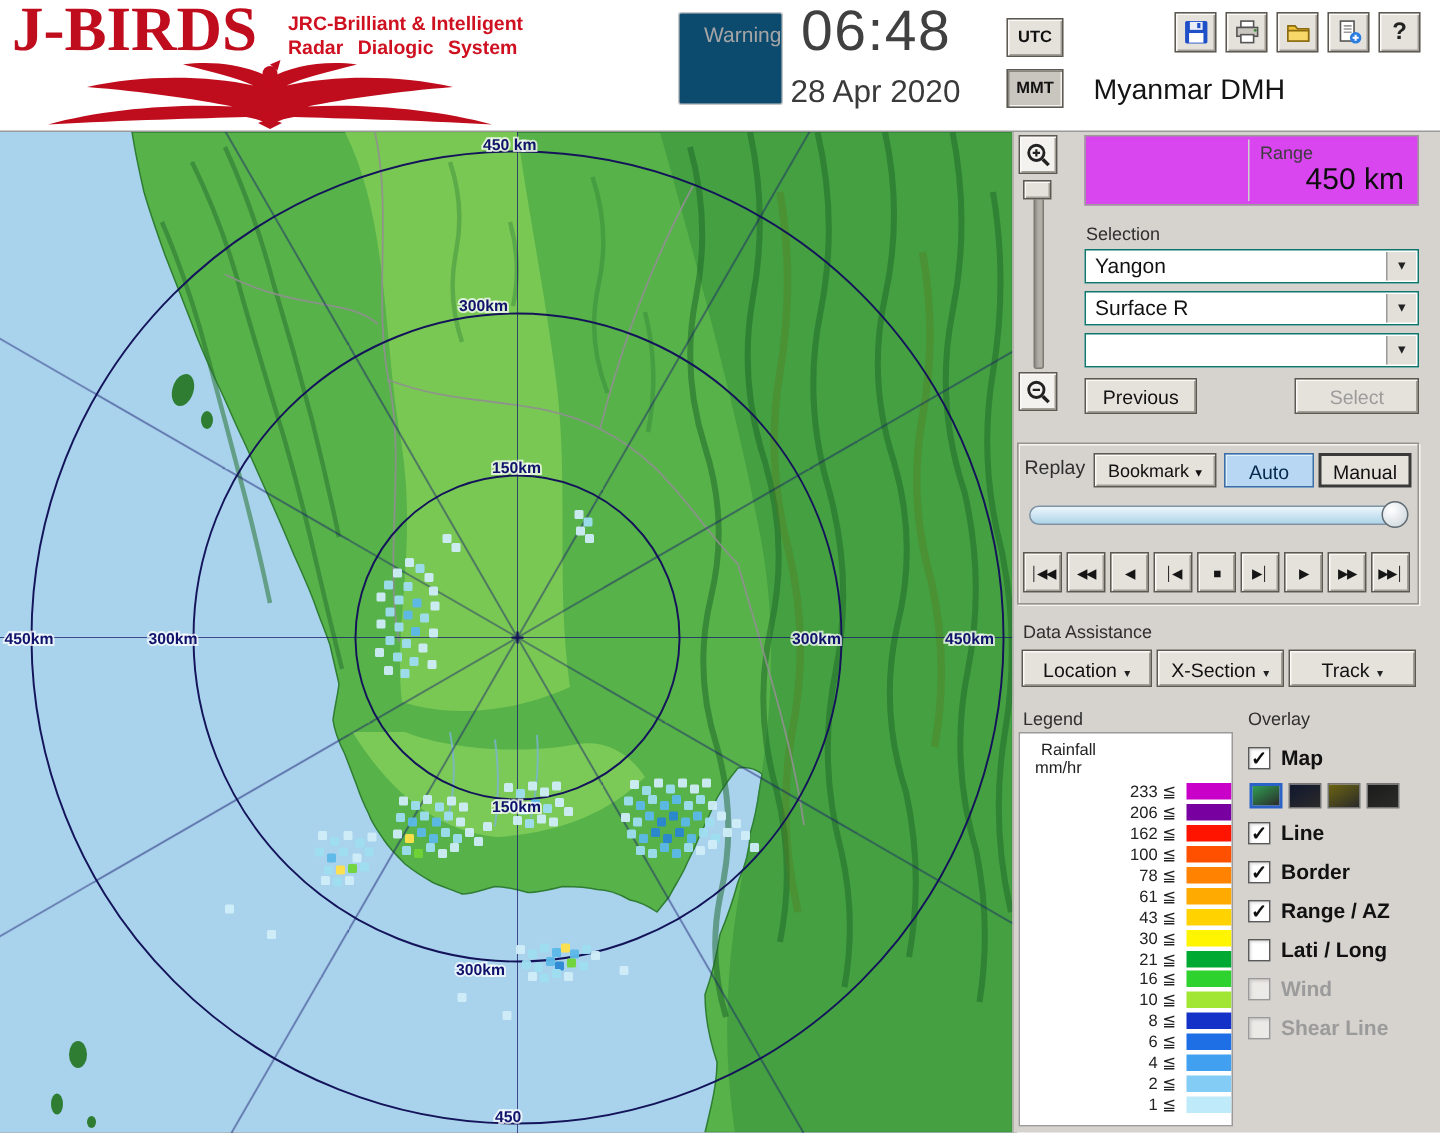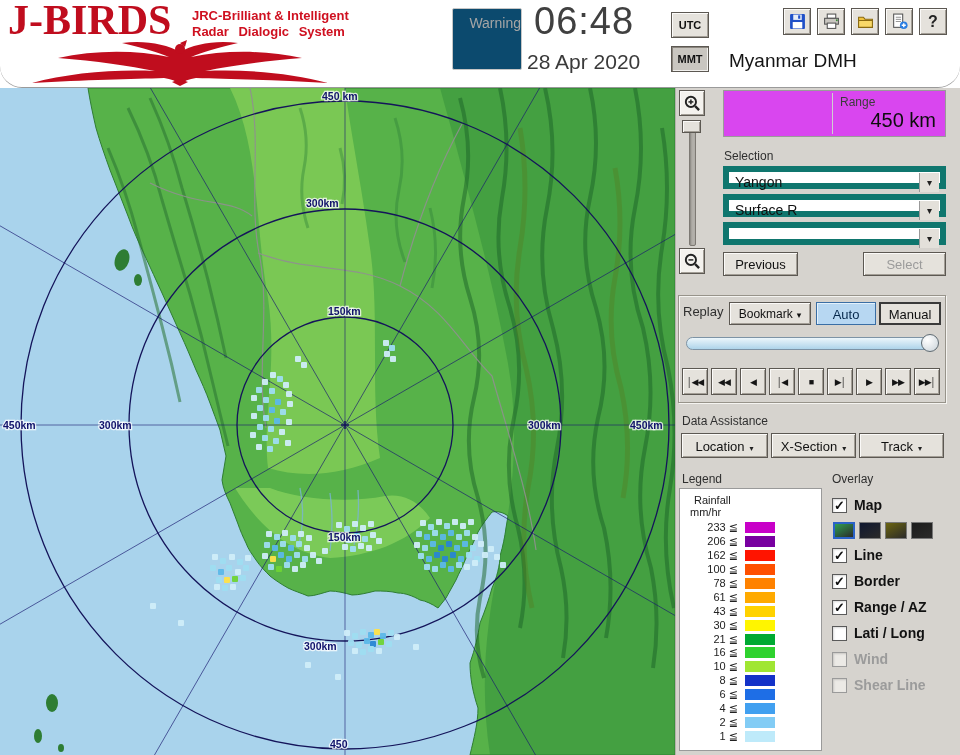--- a/index.html
+++ b/index.html
@@ -1,20 +1,20 @@
 <!DOCTYPE html>
 <html><head>
 <meta charset="utf-8">
 <style>
   html,body{margin:0;padding:0;background:#888;}
   .app{position:relative;width:960px;height:755px;background:#fff;overflow:hidden;
        font-family:"Liberation Sans",sans-serif;-webkit-font-smoothing:antialiased;}
 
   
-  .header{position:absolute;left:0;top:0;width:960px;height:88px;background:#fff;border-bottom:1px solid #9a9a9a;box-sizing:border-box;border-radius:22px;}
+  .header{position:absolute;left:0;top:0;width:960px;height:88px;background:#fff;border-bottom:1px solid #9a9a9a;box-sizing:border-box;}
   .logo-title{position:absolute;left:8px;top:-4px;font-family:"Liberation Serif",serif;font-weight:bold;font-size:42px;color:#c00d1e;}
   .logo-tag{position:absolute;left:192px;top:8px;color:#cf1020;font-weight:bold;font-size:13px;line-height:16px;white-space:nowrap;}
   .logo-tag .l2{word-spacing:6px;}
   .eagle{position:absolute;left:6px;top:40px;}
   .warning-box{position:absolute;left:452px;top:8px;width:70px;height:62px;background:#0c4a6e;border:1px solid #c6c6c6;border-radius:2px;
                color:#a5a5a5;font-size:14px;text-align:right;padding-top:6px;box-sizing:border-box;}
   .clock-time{position:absolute;left:534px;top:0px;font-size:38px;color:#404040;letter-spacing:1px;}
   .clock-date{position:absolute;left:527px;top:50px;font-size:21px;color:#3a3a3a;}
   .tz-btn{position:absolute;left:671px;width:38px;height:26px;font-size:11px;font-weight:bold;text-align:center;line-height:24px;color:#111;}
   .b3{background:#e5e2dc;border:1px solid #5c5852;box-shadow:inset 1px 1px 0 #fbfaf8, inset -1px -1px 0 #a39e96;box-sizing:border-box;}
@@ -30,21 +30,21 @@
   
   .panel{position:absolute;left:675px;top:88px;width:285px;height:667px;background:#d6d3ce;border-left:1px solid #b5b2ab;box-sizing:border-box;}
   .zoom-btn{position:absolute;left:3px;width:26px;height:26px;display:flex;align-items:center;justify-content:center;padding:0;background:#f4f2ee;}
   .zoom-track{position:absolute;left:13px;top:32px;width:5px;height:124px;background:#b3b0aa;border:1px solid #7d7973;border-radius:2px;box-shadow:inset 1px 1px 2px rgba(0,0,0,.25);}
   .zoom-thumb{position:absolute;left:6px;top:32px;width:19px;height:13px;}
   .range-box{position:absolute;left:47px;top:2px;width:223px;height:47px;background:#d946ef;border:1px solid #9a9a9a;box-sizing:border-box;}
   .range-div{position:absolute;left:108px;top:2px;width:1px;height:41px;background:#cfcfcf;}
   .range-label{position:absolute;left:116px;top:4px;font-size:12px;color:#3c3c3c;}
   .range-value{position:absolute;right:9px;top:18px;font-size:20px;color:#0d0d0d;}
   .sec-label{position:absolute;font-size:12px;color:#2f2f2f;text-align:center;}
-  .dd{position:absolute;left:47px;width:223px;height:23px;background:#fff;border:6px solid #0f766e;box-sizing:border-box;font-size:14px;line-height:21px;padding-left:6px;color:#111;}
+  .dd{position:absolute;left:47px;width:223px;height:23px;background:#fff;border:1px solid #0f766e;box-sizing:border-box;font-size:14px;line-height:21px;padding-left:6px;color:#111;}
   .dd-btn{position:absolute;right:1px;top:1px;width:19px;height:19px;background:#e3e0da;border-left:1px solid #999;text-align:center;font-size:10px;line-height:19px;color:#222;}
   .pbtn{position:absolute;height:24px;font-size:13px;text-align:center;line-height:22px;color:#111;}
   .dis-txt{color:#9b9b9b;}
   .replay-box{position:absolute;left:2px;top:207px;width:266px;height:106px;border:1px solid #97938a;box-shadow:inset 1px 1px 0 #f5f4f1, 1px 1px 0 #f5f4f1;}
   .replay-label{position:absolute;left:4px;top:8px;font-size:13px;color:#2f2f2f;}
   .bk-btn{position:absolute;left:50px;top:6px;width:82px;height:23px;font-size:12px;line-height:21px;text-align:center;color:#111;}
   .bk-btn .arr{font-size:9px;margin-left:4px;}
   .auto-btn{position:absolute;left:137px;top:6px;width:60px;height:23px;font-size:13px;line-height:21px;text-align:center;color:#06284c;
             background:#b7d7f2;border:1px solid #3a6ea5;box-shadow:inset 1px 1px 0 #e3f1fc;box-sizing:border-box;}
   .manual-btn{position:absolute;left:200px;top:6px;width:62px;height:23px;font-size:13px;line-height:19px;text-align:center;color:#111;
@@ -56,21 +56,21 @@
   .pbrow{position:absolute;left:3px;top:72px;display:flex;gap:3px;}
   .pb{width:26px;height:27px;font-size:9px;letter-spacing:-1px;color:#151515;display:flex;align-items:center;justify-content:center;padding:0;}
   .da-label{position:absolute;left:6px;top:326px;font-size:12px;color:#2f2f2f;}
   .da-btn{position:absolute;top:345px;height:25px;font-size:13px;line-height:23px;text-align:center;color:#111;}
   .da-btn .arr{font-size:8px;margin-left:5px;color:#222;}
   .lg-head{position:absolute;left:6px;top:384px;font-size:12px;color:#2f2f2f;}
   .ov-head{position:absolute;left:156px;top:384px;font-size:12px;color:#2f2f2f;}
   .legend-box{position:absolute;left:3px;top:400px;width:143px;height:263px;background:#fff;border:1px solid #9a9a9a;box-sizing:border-box;overflow:hidden;}
   .lg-t1{margin:5px 0 0 14px;font-size:11px;color:#222;}
   .lg-t2{margin:0 0 3px 10px;font-size:11px;color:#222;}
-  .lg-row{display:flex;align-items:center;height:13.9px;padding-left:8px;font-size:11px;color:#222;}
+  .lg-row{display:flex;align-items:center;height:13.9px;padding-left:8px;font-size:11px;color:#222;justify-content:flex-end;}
   .lg-val{width:50px;text-align:right;white-space:nowrap;}
   .lg-sw{width:30px;height:11px;margin-left:7px;}
   .ov{position:absolute;left:156px;top:404px;width:128px;}
   .ov-row{display:flex;align-items:center;height:26px;}
   .cb{width:15px;height:15px;background:#fff;border:1px solid #5a5a5a;box-shadow:inset 1px 1px 2px rgba(0,0,0,.15);
       margin-right:7px;font-size:13px;line-height:14px;text-align:center;color:#101010;font-weight:bold;box-sizing:border-box;flex:none;}
   .cb.dis{background:#eceae6;border-color:#9a9a9a;}
   .ov-lbl{font-size:14px;font-weight:bold;color:#111;white-space:nowrap;}
   .ov-lbl.dis{color:#9b9b9b;}
   .style-row{display:flex;gap:4px;height:24px;align-items:center;padding-left:1px;}

